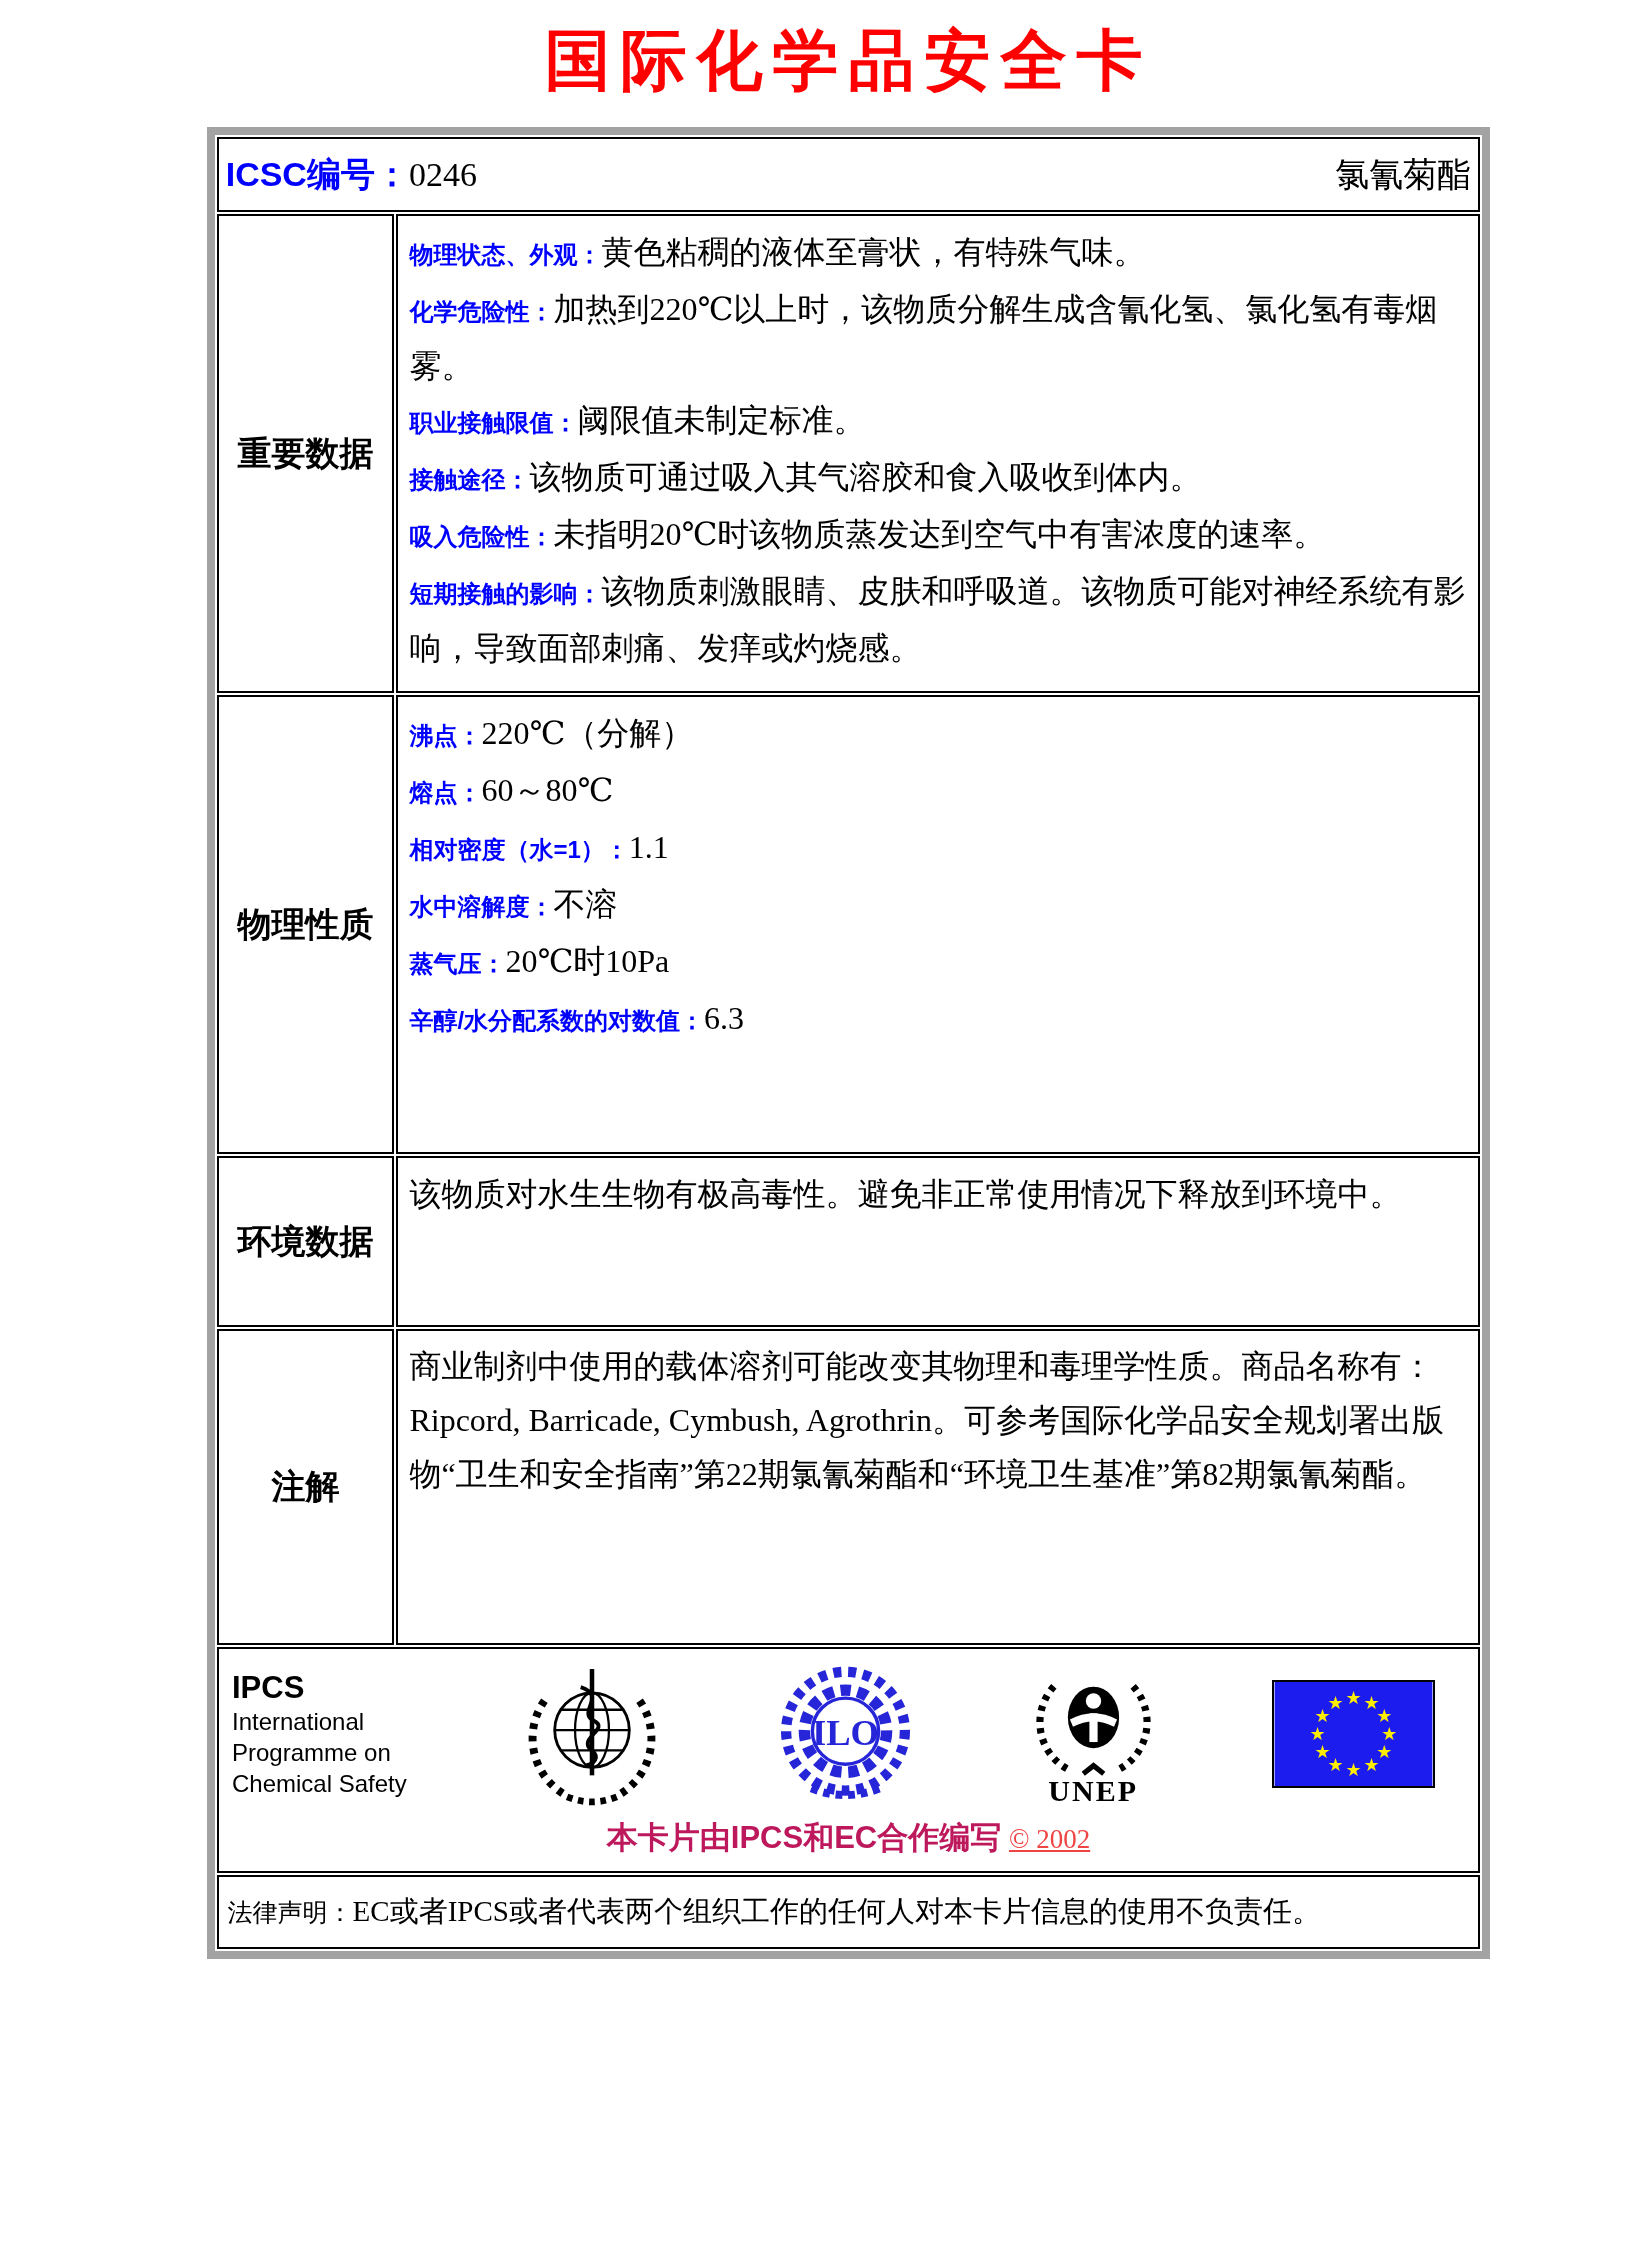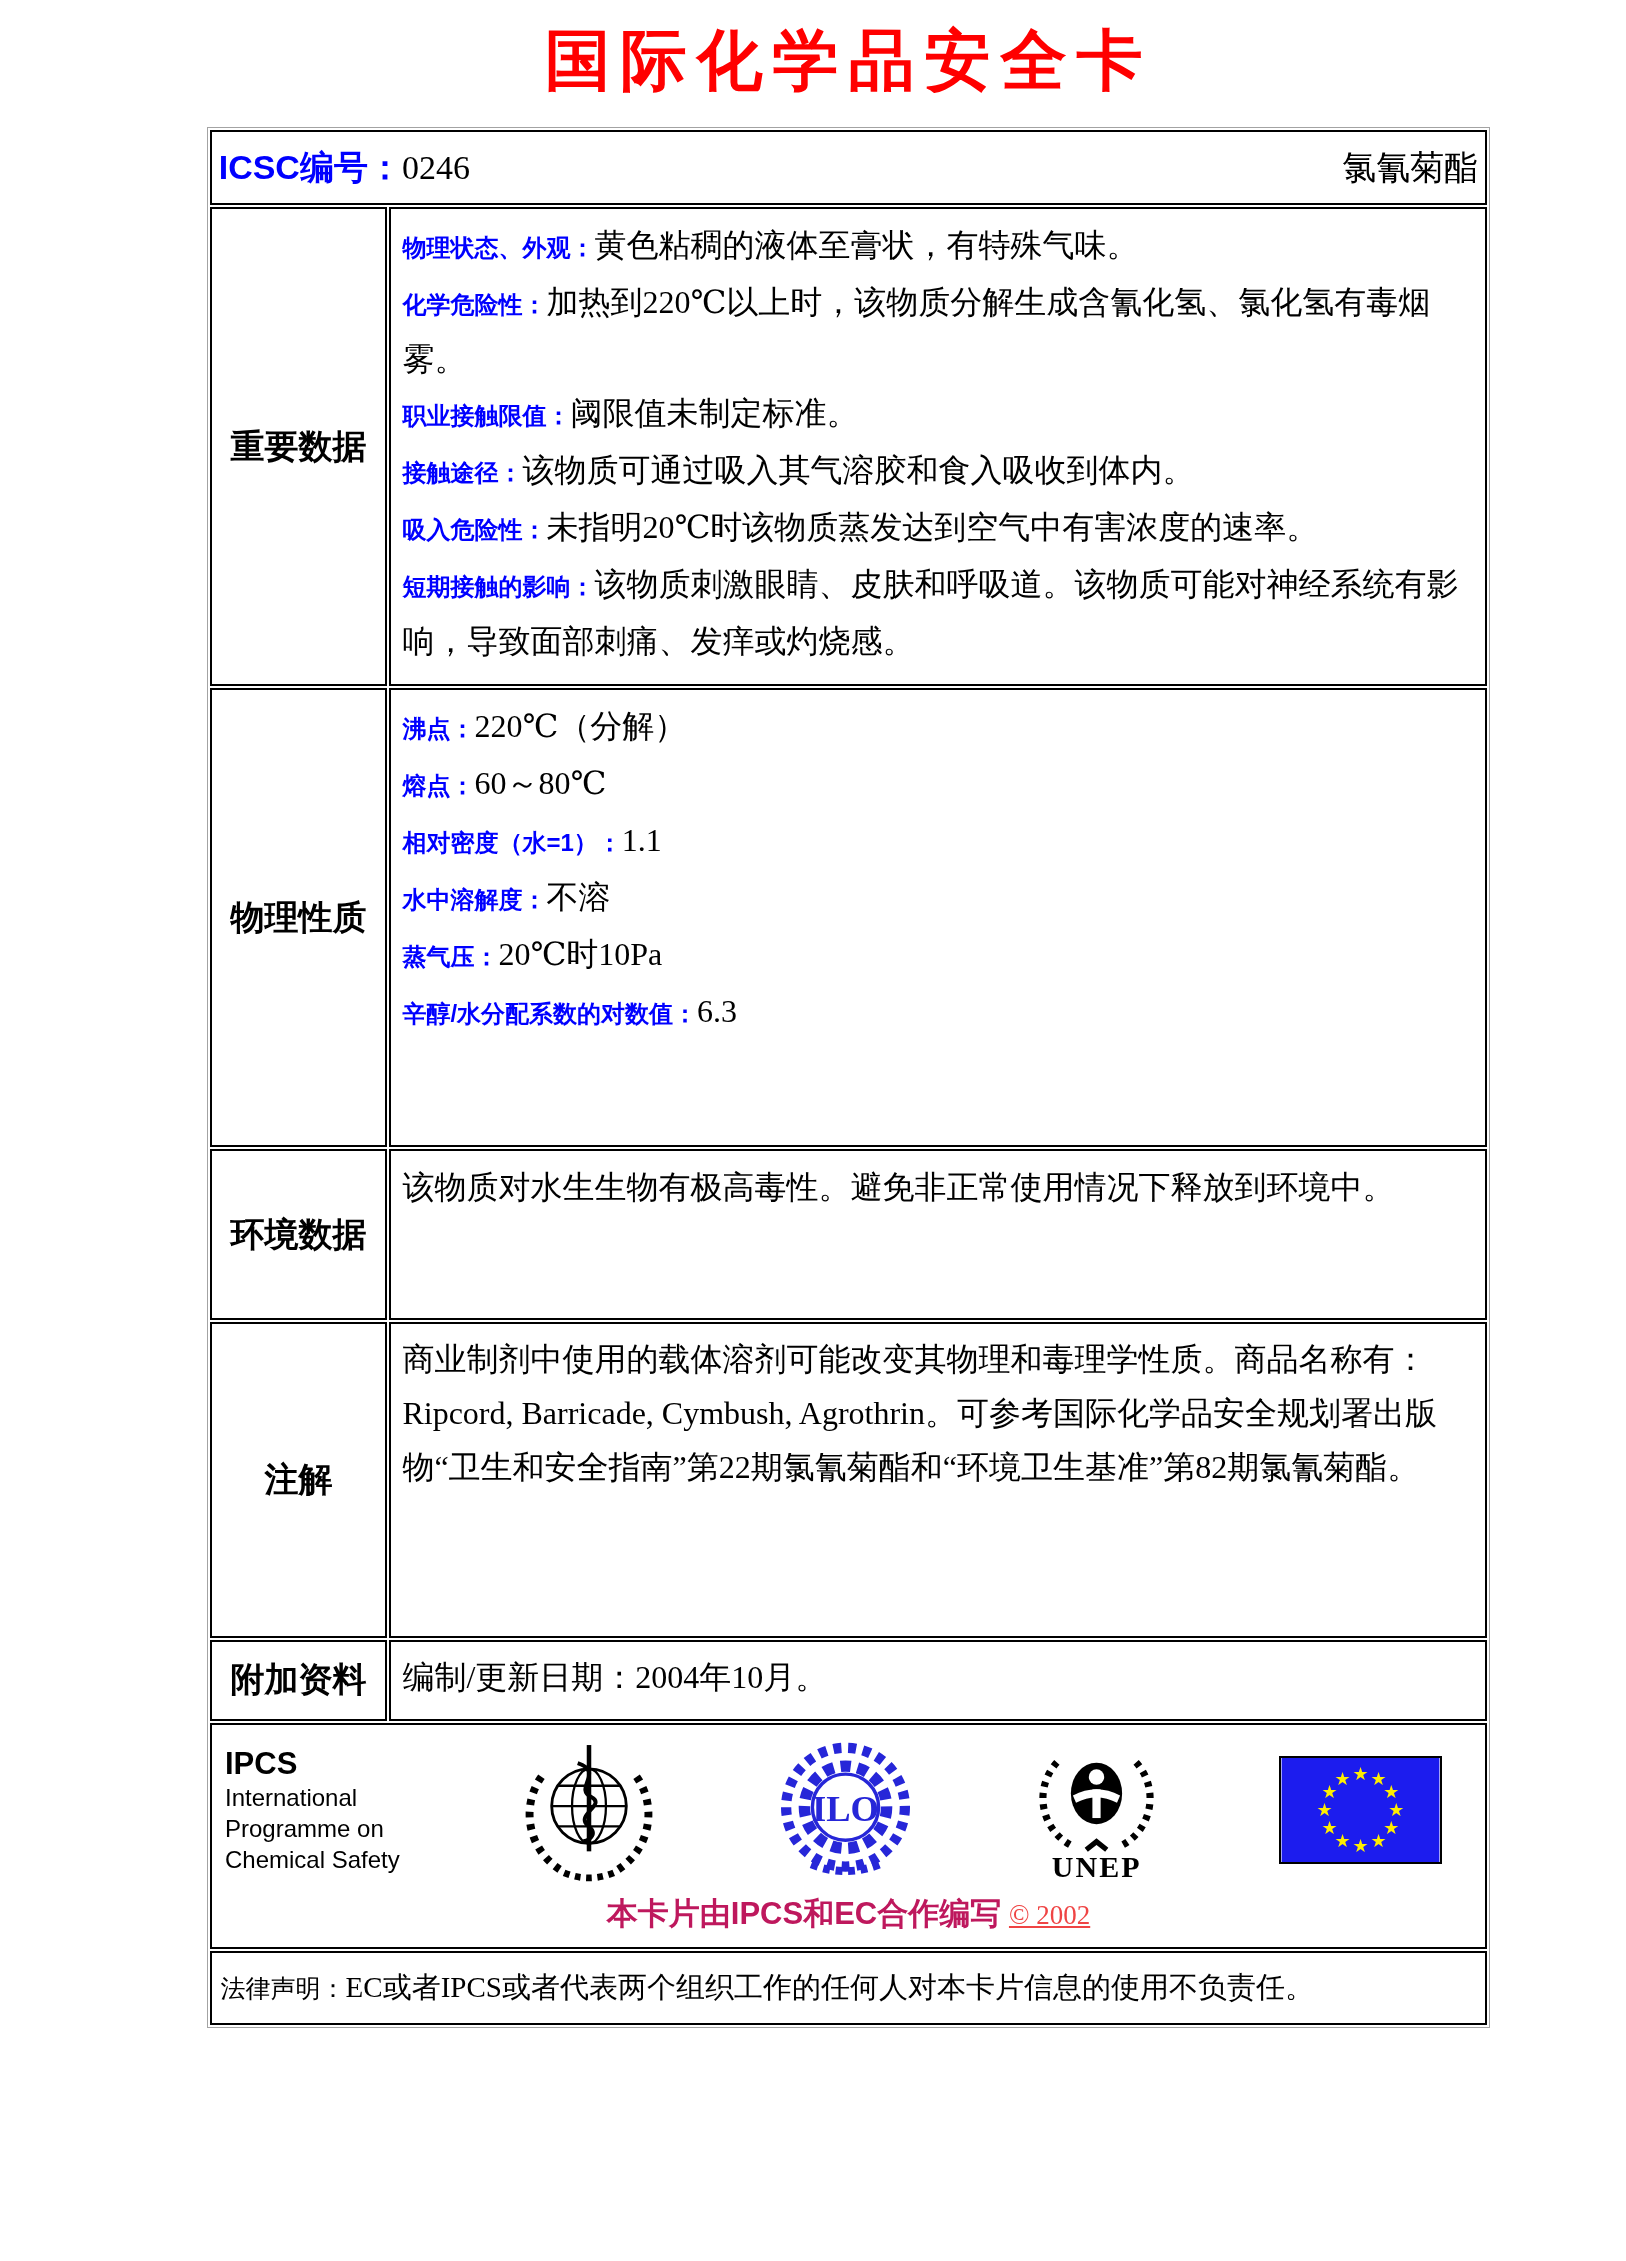--- a/index.html
+++ b/index.html
@@ -2,21 +2,21 @@
 <html style="font-size:11.4px"><head>
 <meta charset="utf-8">
 <style>
   html,body{margin:0;padding:0;background:#fff;}
   .page{width:1626px;height:2261px;background:#fff;overflow:hidden;position:relative;
         font-family:"Liberation Serif","DejaVu Serif",serif;color:#000;}
   .title{margin:15.7px 0 0 207px;width:1283px;text-align:center;color:#ff0000;
          font-family:"Liberation Serif","DejaVu Serif",serif;
          font-weight:bold;font-size:66px;letter-spacing:10px;}
   table.card{margin:21.4px 0 0 207px;width:1283px;table-layout:fixed;
-             border:1px solid #a3a3a3;border-collapse:separate;border-spacing:2.9px;background:#fff;}
+             border:8px solid #a3a3a3;border-collapse:separate;border-spacing:2.9px;background:#fff;}
   col.c1{width:177px;}
   td{border:2.1px solid #000;background:#fff;vertical-align:top;}
   
   .hdr-flex{display:flex;justify-content:space-between;align-items:center;height:100%;padding:0 5.7px;}
   td.hdr{height:69px;}
   .hdr-flex .k{font-size:34px;}
   .hdr-flex .v{font-size:34px;}
   
   .k{color:#0000ff;font-weight:bold;font-family:"Liberation Sans","DejaVu Sans",sans-serif;}
   .v{color:#000;font-family:"Liberation Serif","DejaVu Serif",serif;}
@@ -98,26 +98,20 @@
       </td>
     </tr>
 
     <tr>
       <td class="lbl">注解</td>
       <td class="content" style="height:295px">
         <span class="v">商业制剂中使用的载体溶剂可能改变其物理和毒理学性质。商品名称有：Ripcord, Barricade, Cymbush, Agrothrin。可参考国际化学品安全规划署出版物“卫生和安全指南”第22期氯氰菊酯和“环境卫生基准”第82期氯氰菊酯。</span>
       </td>
     </tr>
 
-    <tr>
-      <td class="lbl">附加资料</td>
-      <td class="content" style="height:60px">
-        <span class="v">编制/更新日期：2004年10月。</span>
-      </td>
-    </tr>
 
     <tr>
       <td colspan="2" class="logos">
         <div class="logo-flex">
           <div class="ipcs-block">
             <div class="ipcs-t">IPCS</div>
             <div class="ipcs-l">International</div>
             <div class="ipcs-l">Programme on</div>
             <div class="ipcs-l">Chemical Safety</div>
           </div>

